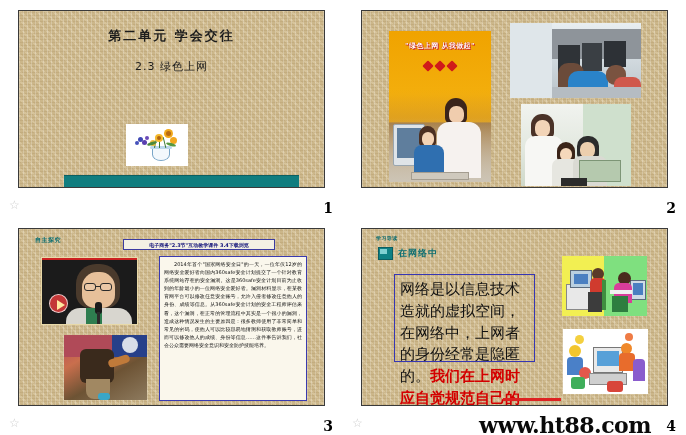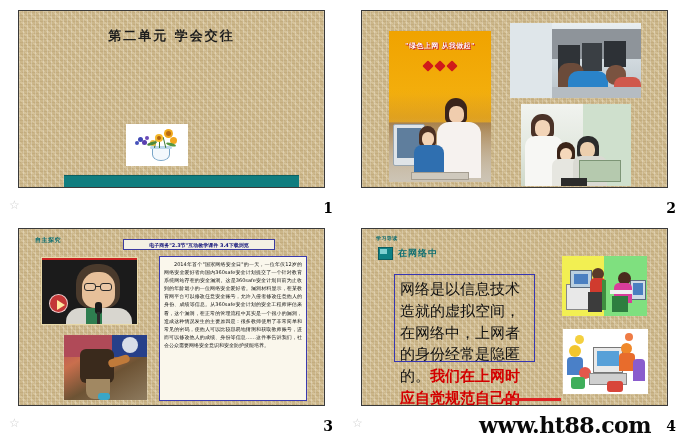--- a/index.html
+++ b/index.html
@@ -289,20 +289,21 @@
   }
 </style>
 </head>
 <body>
 
 <div id="sheet">
 
   <div class="cell" style="left:0px; top:0px;">
     <div class="slide">
       <div class="s1-title">第二单元  学会交往</div>
+      <div class="s1-sub">2.3 绿色上网</div>
 
       <div class="s1-flowers">
 
         <div class="fl" style="left:26px; top:24px; width:18px; height:13px; border:1px solid #7aa6c8; border-top:none; border-radius:0 0 50% 50%; background:#f3f8fc;"></div>
         <div class="fl" style="left:24px; top:22px; width:22px; height:3px; background:#bcd8ec; border-radius:2px;"></div>
 
         <div class="fl" style="left:33px; top:12px; width:1px; height:12px; background:#3e7a34;"></div>
         <div class="fl" style="left:29px; top:14px; width:1px; height:10px; background:#3e7a34; transform:rotate(12deg);"></div>
         <div class="fl" style="left:38px; top:13px; width:1px; height:11px; background:#3e7a34; transform:rotate(-14deg);"></div>
 

